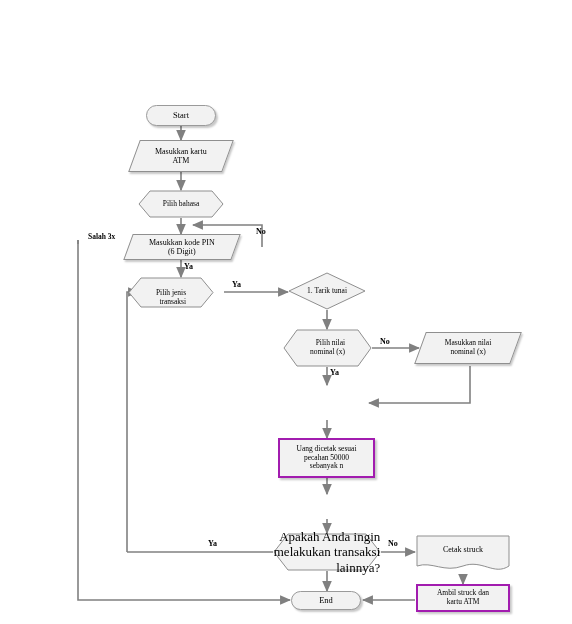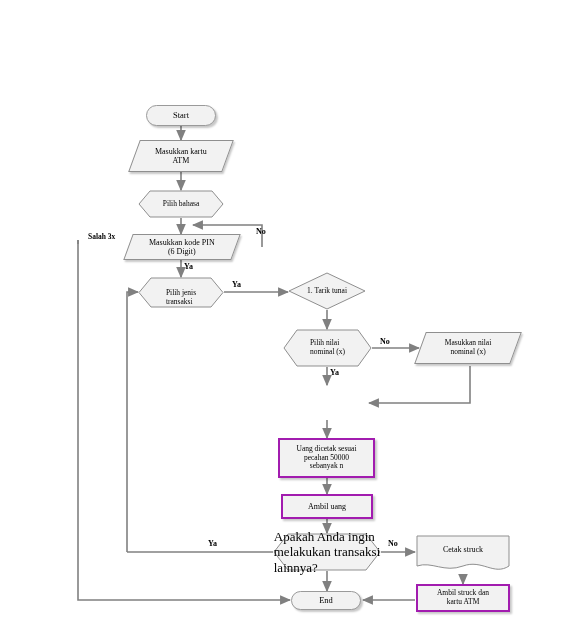--- a/index.html
+++ b/index.html
@@ -55,21 +55,21 @@
   
   .hexwrap { position: absolute; z-index: 3; }
   .hexwrap svg { position: absolute; left:0; top:0; overflow: visible; }
   .hexwrap .htext {
     position: absolute;
     left: 0; top: 0;
     width: 100%; height: 100%;
     display: flex;
     align-items: center;
     justify-content: center;
-    text-align: left;
+    text-align: right;
     line-height: 1.18;
     color: #000;
   }
   
   .diawrap { position: absolute; z-index: 3; }
   .diawrap svg { position: absolute; left:0; top:0; overflow: visible; }
   .diawrap .dtext {
     position: absolute;
     left: 0; top: 0;
     width: 100%; height: 100%;
@@ -192,21 +192,21 @@
     <div class="htext f75">Pilih bahasa</div>
   </div>
 
   <div class="node io f8" style="left:128px; top:234px; width:108px; height:26px;">
     <span class="lbl">
       <span>Masukkan kode PIN</span><br>
       <span>(6 Digit)</span>
     </span>
   </div>
 
-  <div class="hexwrap" style="left:138px; top:277px; width:86px; height:42px;">
+  <div class="hexwrap" style="left:128px; top:277px; width:86px; height:42px;">
     <svg width="86" height="31" viewBox="0 0 86 31" xmlns="http://www.w3.org/2000/svg">
       <polygon points="13,1 73,1 85,15.5 73,30 13,30 1,15.5" fill="#f2f2f2" stroke="#8f8f8f" stroke-width="1"></polygon>
     </svg>
     <div class="htext f75">
       <span>
         <span>Pilih jenis</span><br>
         <span>transaksi</span>
       </span>
     </div>
   </div>
@@ -239,23 +239,20 @@
 
 
   <div class="node process f75" style="left:278px; top:438px; width:97px; height:40px;">
     <span class="lbl">
       <span>Uang dicetak  sesuai</span><br>
       <span>pecahan 50000</span><br>
       <span>sebanyak n</span>
     </span>
   </div>
 
-  <div class="node process f8" style="left:281px; top:494px; width:92px; height:25px;">
-    <span class="lbl">Ambil uang</span>
-  </div>
 
   <div class="hexwrap" style="left:273px; top:533px; width:108px; height:38px;">
     <svg width="108" height="38" viewBox="0 0 108 38" xmlns="http://www.w3.org/2000/svg">
       <polygon points="15,1 93,1 107,19 93,37 15,37 1,19" fill="#f2f2f2" stroke="#8f8f8f" stroke-width="1"></polygon>
     </svg>
     <div class="htext f7">
       <span>
         <span>Apakah Anda ingin</span><br>
         <span>melakukan transaksi</span><br>
         <span>lainnya?</span>

